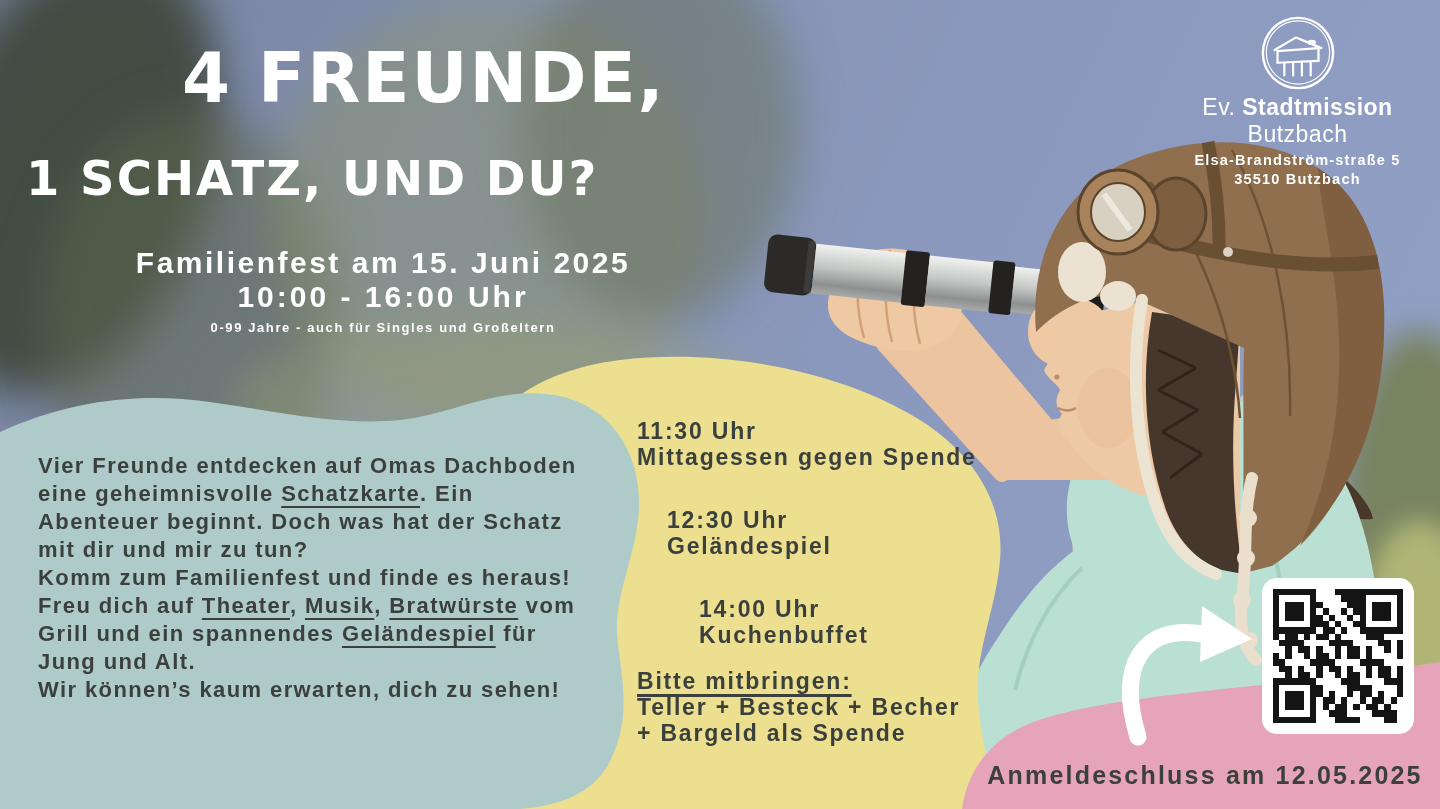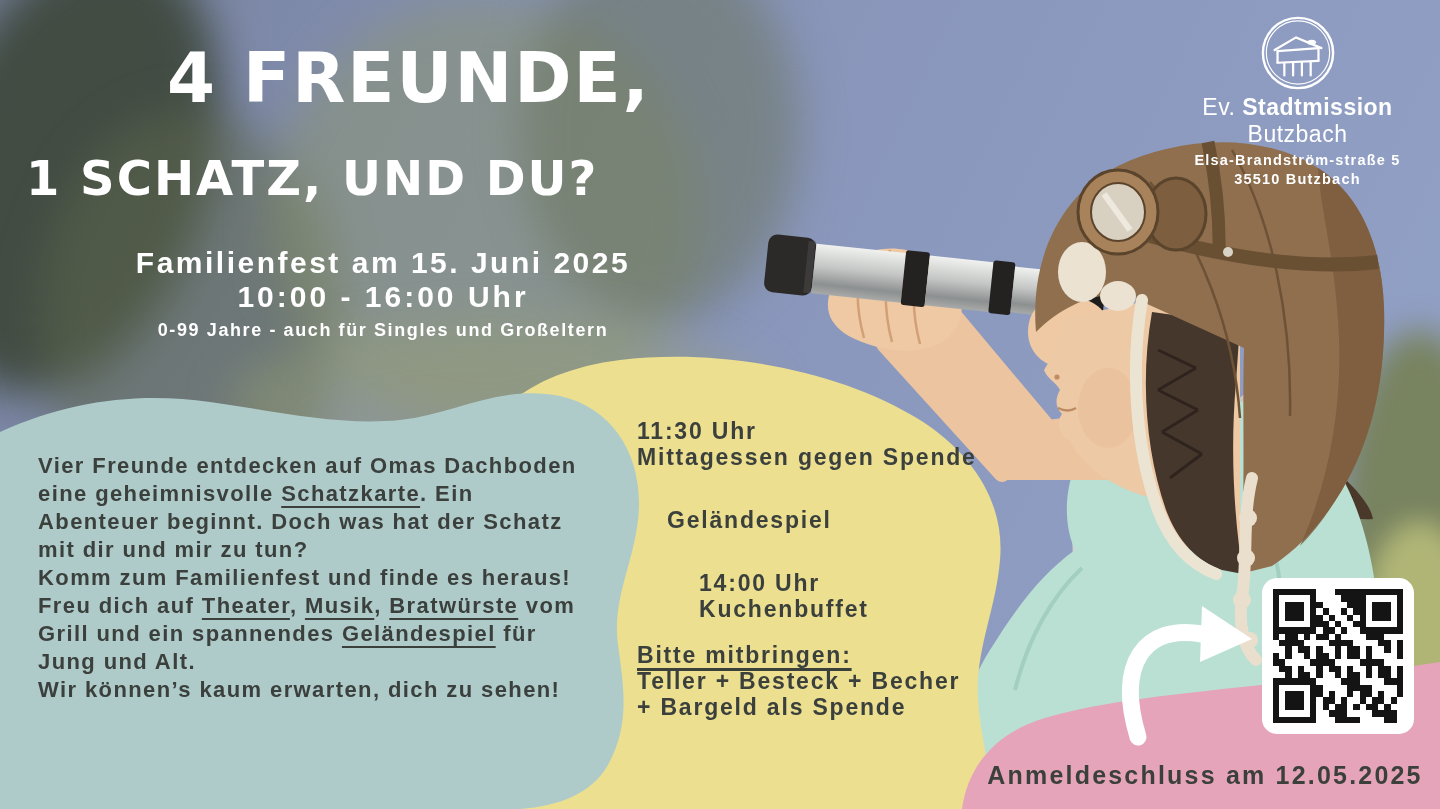--- a/index.html
+++ b/index.html
@@ -16,26 +16,26 @@
   .f4{left:520px;top:-60px;width:280px;height:380px;background:rgba(104,114,88,.5);}
   .f5{left:230px;top:320px;width:540px;height:170px;background:rgba(152,160,112,.42);}
   .f6{left:1340px;top:330px;width:160px;height:400px;background:rgba(114,124,70,.8);filter:blur(16px);}
   .f6b{left:1365px;top:520px;width:110px;height:190px;background:rgba(186,190,122,.85);filter:blur(13px);}
   .f7{left:-30px;top:740px;width:140px;height:110px;background:rgba(48,58,42,.9);filter:blur(12px);}
   svg{display:block;}
   .child{left:0;top:0;pointer-events:none;}
   .blobs{left:0;top:0;pointer-events:none;}
   
   .title{color:#fff;font-family:"DejaVu Sans",sans-serif;font-weight:900;letter-spacing:2px;line-height:1;}
-  .t1{left:167px;top:44px;font-size:69px;}
+  .t1{left:182px;top:44px;font-size:69px;}
   .t2{left:26px;top:154px;font-size:48px;}
   .subtitle{left:30px;top:246px;width:706px;text-align:center;color:#fff;font-weight:bold;}
   .s1{font-size:30px;letter-spacing:2.5px;}
   .s2{font-size:30px;letter-spacing:3px;}
-  .s3{font-size:18px;letter-spacing:1.6px;margin-top:6px;}
+  .s3{font-size:13px;letter-spacing:1.6px;margin-top:6px;}
   
   .logoblock{left:1150px;top:14px;width:295px;text-align:center;color:#fff;}
   .logoblock svg{margin:0 auto;}
   .orgline{font-size:23px;margin-top:2px;letter-spacing:.5px;}
   .orgline .bold{font-weight:bold;}
   .addr{font-size:14.5px;font-weight:bold;letter-spacing:1.2px;margin-top:4px;}
   .addr2{margin-top:3px;}
   
   .about{left:38px;top:452px;width:540px;color:var(--ink,#3b403d);
          font-size:22px;font-weight:bold;letter-spacing:1.4px;line-height:28px;}
@@ -240,20 +240,21 @@
     </div>
     <div class="p3">Wir können’s kaum erwarten, dich zu sehen!</div>
   </div>
 
   <div class="abs schedule">
     <div class="sch-item ind1">
       <div>11:30 Uhr</div>
       <div>Mittagessen gegen Spende</div>
     </div>
     <div class="sch-item ind2">
+      <div>12:30 Uhr</div>
       <div>Geländespiel</div>
     </div>
     <div class="sch-item ind3">
       <div>14:00 Uhr</div>
       <div>Kuchenbuffet</div>
     </div>
     <div class="bring">
       <div class="bh">Bitte mitbringen:</div>
       <div>Teller + Besteck + Becher</div>
       <div>+ Bargeld als Spende</div>

